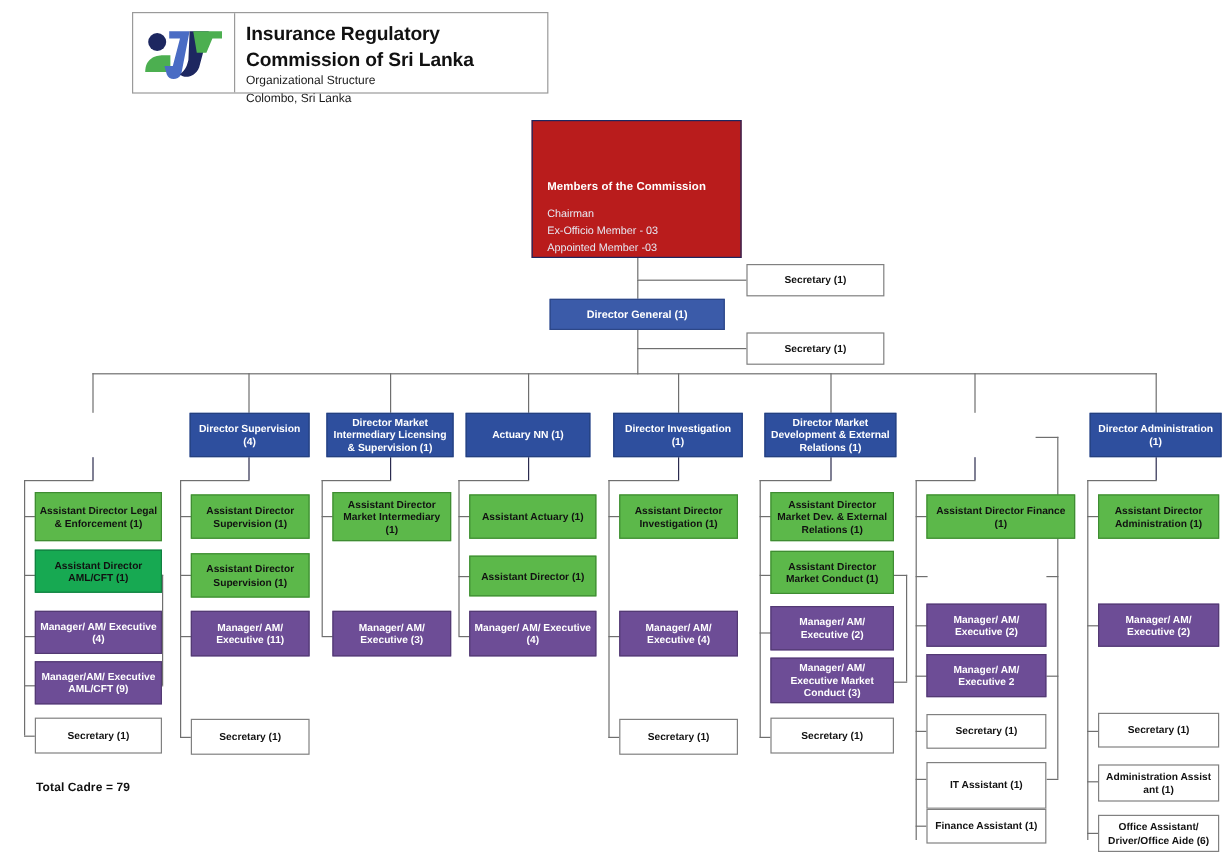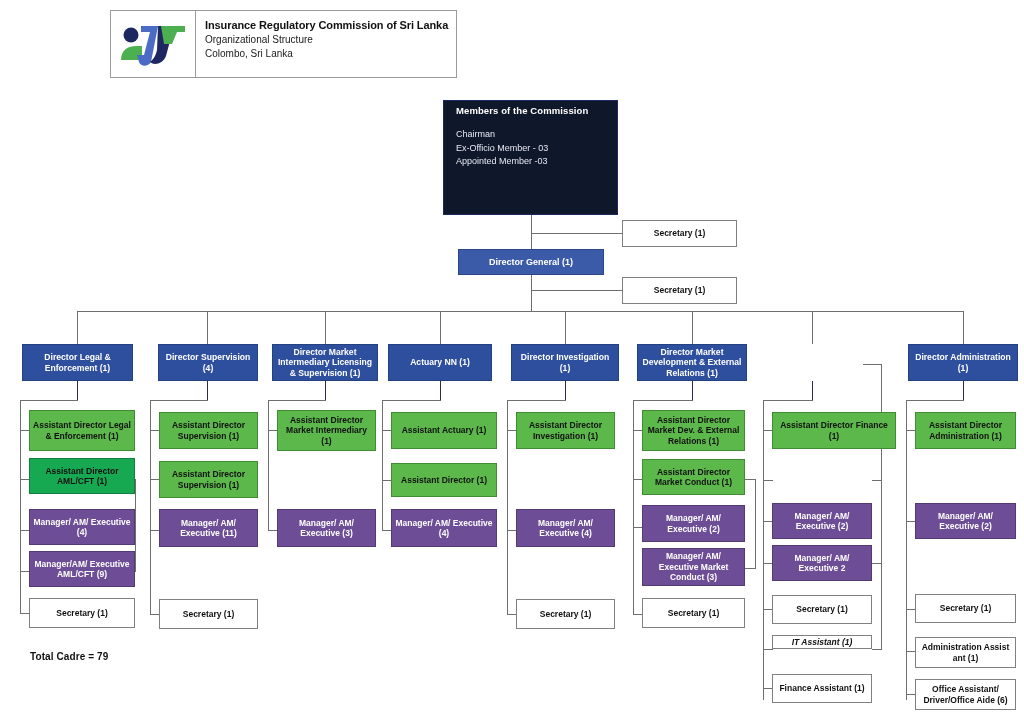--- a/index.html
+++ b/index.html
@@ -32,21 +32,21 @@
     border-right:1px solid #9a9a9a;
     display:flex;align-items:center;justify-content:center;
     box-sizing:border-box;
   }
   .header-text{
     flex:1;
     padding:7px 0 0 9px;
     box-sizing:border-box;
   }
   .org-name{
-    font-size:11px;
+    font-size:16px;
     font-weight:bold;
     color:#111111;
     line-height:1.35;
     letter-spacing:-0.1px;
   }
   .org-line{
     font-size:10px;
     color:#1a1a1a;
     line-height:1.45;
   }
@@ -59,24 +59,24 @@
     align-items:center;
     justify-content:center;
     text-align:center;
     line-height:1.22;
     padding:2px 3px;
     z-index:5;
   }
   .box span{display:block;width:100%;}
 
   .box.commission{
-    background:#0f172a;
+    background:#b91c1c;
     border:1px solid #1d2760;
     color:#ffffff;
-    align-items:flex-start;
+    align-items:flex-end;
     justify-content:flex-start;
     text-align:left;
     padding:4px 0 0 12px;
   }
   .commission-title{
     font-size:9.5px;font-weight:bold;margin-bottom:11px;letter-spacing:0.1px;
   }
   .commission-line{
     font-size:9px;line-height:1.55;color:#e6e8f2;font-weight:400;
   }
@@ -198,23 +198,20 @@
 
   <div class="ln v" style="left:77px;top:311px;height:33px;"></div>
   <div class="ln v" style="left:207px;top:311px;height:33px;"></div>
   <div class="ln v" style="left:325px;top:311px;height:33px;"></div>
   <div class="ln v" style="left:440px;top:311px;height:33px;"></div>
   <div class="ln v" style="left:565px;top:311px;height:33px;"></div>
   <div class="ln v" style="left:692px;top:311px;height:33px;"></div>
   <div class="ln v" style="left:812px;top:311px;height:33px;"></div>
   <div class="ln v" style="left:963px;top:311px;height:33px;"></div>
 
-  <div class="box director" style="left:22px;top:344px;width:111px;height:37px;">
-    <span>Director Legal &amp; Enforcement (1)</span>
-  </div>
   <div class="box director" style="left:158px;top:344px;width:100px;height:37px;">
     <span>Director Supervision (4)</span>
   </div>
   <div class="box director" style="left:272px;top:344px;width:106px;height:37px;">
     <span>Director Market Intermediary Licensing &amp; Supervision (1)</span>
   </div>
   <div class="box director" style="left:388px;top:344px;width:104px;height:37px;">
     <span>Actuary  NN (1)</span>
   </div>
   <div class="box director" style="left:511px;top:344px;width:108px;height:37px;">
@@ -374,21 +371,21 @@
   </div>
   <div class="box purple" style="left:772px;top:503px;width:100px;height:36px;">
     <span>Manager/ AM/ Executive (2)</span>
   </div>
   <div class="box purple" style="left:772px;top:545px;width:100px;height:36px;">
     <span>Manager/ AM/ Executive 2</span>
   </div>
   <div class="box white" style="left:772px;top:595px;width:100px;height:29px;">
     <span>Secretary (1)</span>
   </div>
-  <div class="box white" style="left:772px;top:635px;width:100px;height:14px;font-style:italic;">
+  <div class="box white" style="left:772px;top:635px;width:100px;height:39px;">
     <span>IT  Assistant (1)</span>
   </div>
   <div class="box white" style="left:772px;top:674px;width:100px;height:29px;">
     <span>Finance Assistant (1)</span>
   </div>
 
   <div class="ln v dark" style="left:963px;top:381px;height:19px;"></div>
   <div class="ln h" style="left:906px;top:400px;width:58px;"></div>
   <div class="ln v" style="left:906px;top:400px;height:300px;"></div>
   <div class="ln h" style="left:906px;top:430px;width:10px;"></div>

